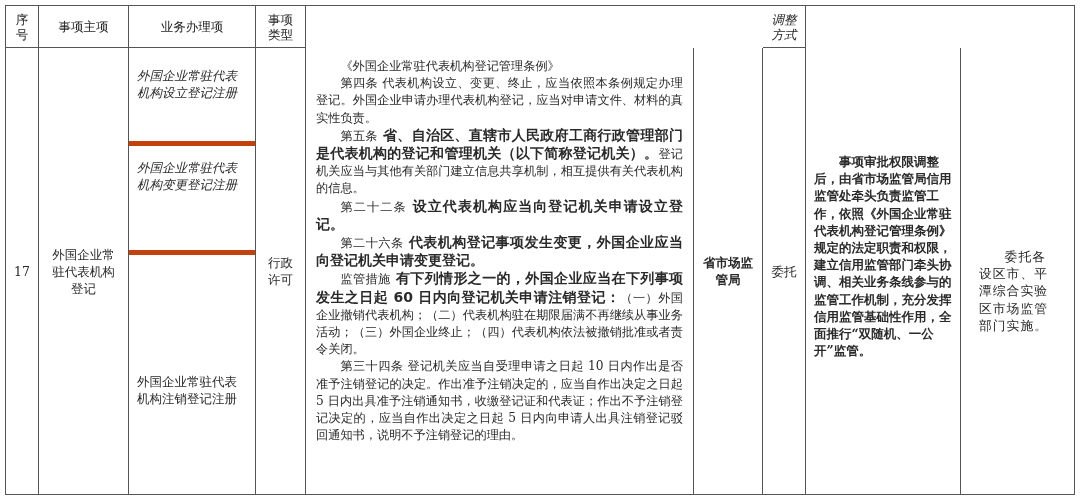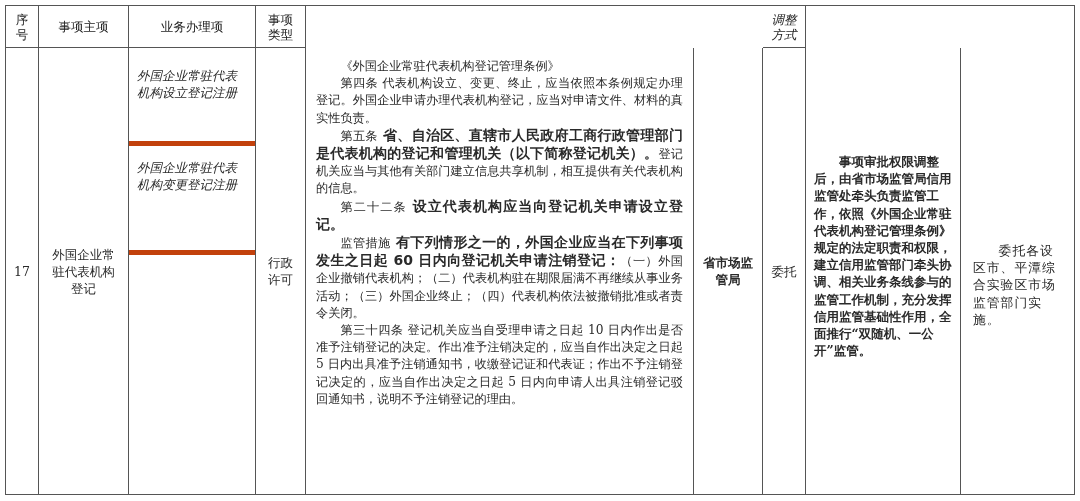--- a/index.html
+++ b/index.html
@@ -38,34 +38,36 @@
 类型</div>
   <div class="cell hdr" style="left:757px;width:43px;white-space:pre-line;font-style:italic;">调整
 方式</div>
 
   <div class="cell body" style="left:0;width:33px;">17</div>
   <div class="cell body" style="left:33px;width:90px;padding:0 12px;">外国企业常驻代表机构登记</div>
 
   <div class="cell body" style="left:123px;width:127px;display:block;">
     <div class="sub b" style="top:0;height:98px;padding-bottom:22px;">外国企业常驻代表机构设立登记注册</div>
     <div class="sub b" style="top:98px;height:109px;padding-bottom:44px;">外国企业常驻代表机构变更登记注册</div>
+    <div class="sub" style="top:207px;height:239px;padding-top:30px;">外国企业常驻代表机构注销登记注册</div>
   </div>
 
   <div class="cell body" style="left:250px;width:50px;padding:0 10px;">行政许可</div>
 
   <div class="cell body basis" style="left:300px;width:388px;">
     <p class="ind">《外国企业常驻代表机构登记管理条例》</p>
     <p class="ind"><span>第四条</span><span> 代表机构设立、变更、终止，应当依照本条例规定办理登记。外国企业申请办理代表机构登记，应当对申请文件、材料的真实性负责。</span></p>
     <p class="ind"><span>第五条</span><span class="bold"> 省、自治区、直辖市人民政府工商行政管理部门是代表机构的登记和管理机关（以下简称登记机关）。</span><span>登记机关应当与其他有关部门建立信息共享机制，相互提供有关代表机构的信息。</span></p>
     <p class="ind"><span>第二十二条</span><span class="bold"> 设立代表机构应当向登记机关申请设立登记。</span></p>
+    <p class="ind"><span>第二十六条</span><span class="bold"> 代表机构登记事项发生变更，外国企业应当向登记机关申请变更登记。</span></p>
     <p class="ind"><span>监管措施</span><span class="bold"> 有下列情形之一的，外国企业应当在下列事项发生之日起 60 日内向登记机关申请注销登记：</span><span>（一）外国企业撤销代表机构；（二）代表机构驻在期限届满不再继续从事业务活动；（三）外国企业终止；（四）代表机构依法被撤销批准或者责令关闭。</span></p>
     <p class="ind"><span>第三十四条</span><span> 登记机关应当自受理申请之日起 10 日内作出是否准予注销登记的决定。作出准予注销决定的，应当自作出决定之日起 5 日内出具准予注销通知书，收缴登记证和代表证；作出不予注销登记决定的，应当自作出决定之日起 5 日内向申请人出具注销登记驳回通知书，说明不予注销登记的理由。</span></p>
   </div>
 
   <div class="cell body" style="left:688px;width:69px;padding:0 8px;font-weight:bold;">省市场监管局</div>
   <div class="cell body" style="left:757px;width:43px;">委托</div>
   <div class="cell body measure" style="left:800px;width:155px;font-weight:bold;">
     <p class="ind" style="margin:0;">事项审批权限调整后，由省市场监管局信用监管处牵头负责监管工作，依照《外国企业常驻代表机构登记管理条例》规定的法定职责和权限，建立信用监管部门牵头协调、相关业务条线参与的监管工作机制，充分发挥信用监管基础性作用，全面推行“双随机、一公开”监管。</p>
   </div>
   <div class="cell body note last" style="left:955px;width:113px;">
-    <p class="ind" style="margin:6px;">委托各设区市、平潭综合实验区市场监管部门实施。</p>
+    <p class="ind" style="margin:12px;">委托各设区市、平潭综合实验区市场监管部门实施。</p>
   </div>
 </div>
 
 </body></html>

